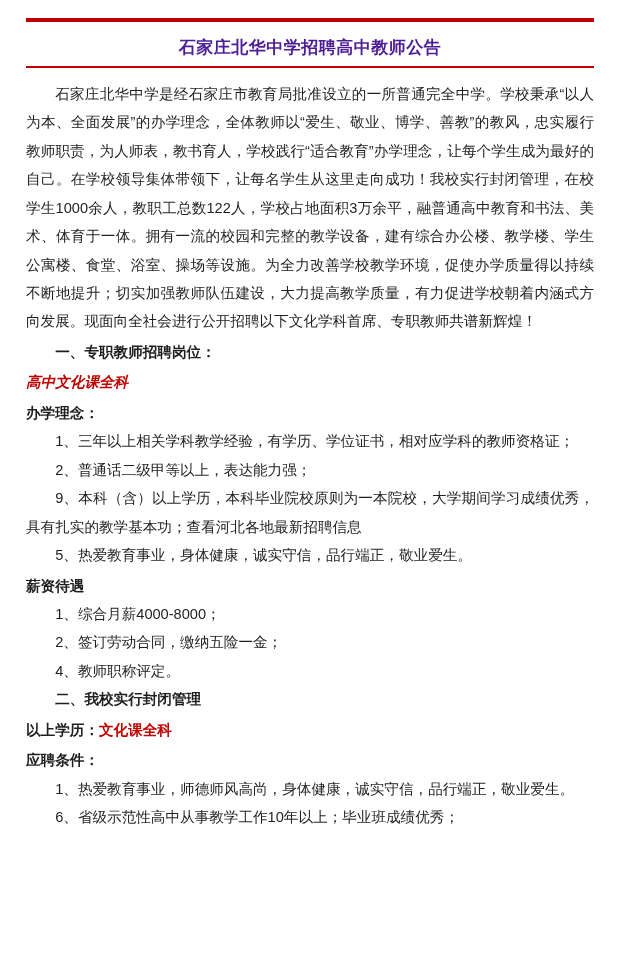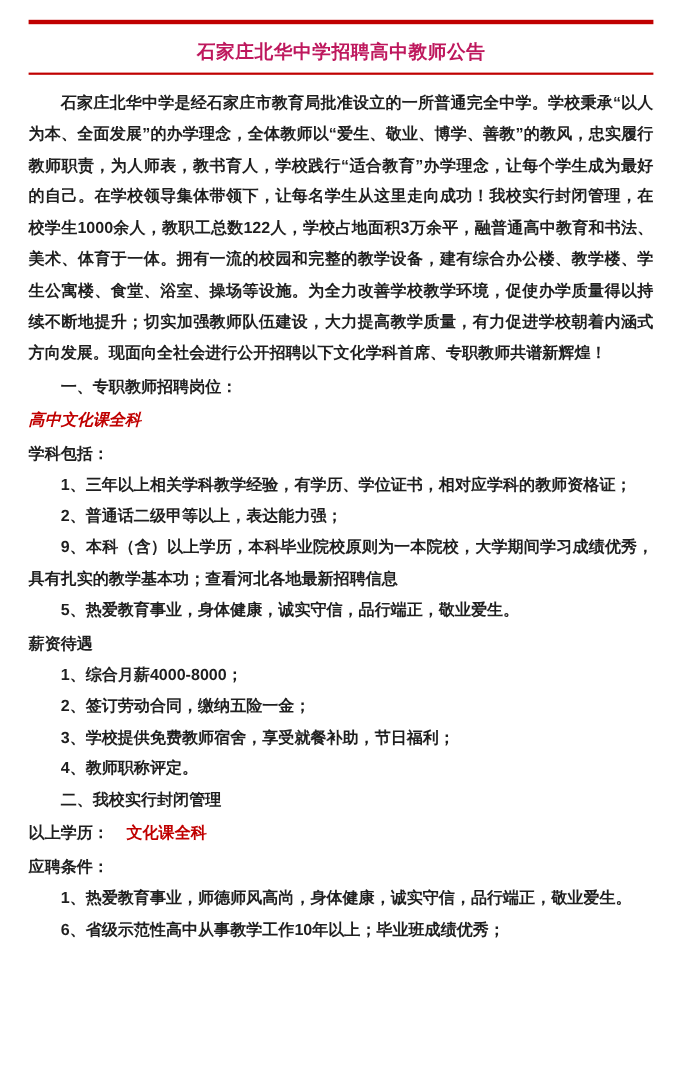--- a/index.html
+++ b/index.html
@@ -23,21 +23,21 @@
     background: #ffffff;
   }
   .top-rule {
     width: 568px;
     height: 4px;
     background: #c00000;
     margin: 18px 0 0 0;
   }
   .doc-title {
     text-align: center;
-    color: #be185d;
+    color: #4c1d95;
     font-size: 17px;
     font-weight: bold;
     letter-spacing: 0.5px;
     margin: 14px 0 4px 0;
     line-height: 1.4;
   }
   .title-rule {
     width: 568px;
     height: 2px;
     background: #c00000;
@@ -46,21 +46,20 @@
   .body {
     margin-top: 12px;
     font-size: 14.6px;
     line-height: 1.95;
     color: #1f1f1f;
     text-align: justify;
     text-justify: inter-ideograph;
   }
   p {
     margin: 0;
-    font-weight: bold;
   }
   .para {
     text-indent: 2em;
     margin-bottom: 2px;
   }
   .heading {
     font-weight: bold;
     text-indent: 2em;
     margin-top: 0;
   }
@@ -75,21 +74,20 @@
     font-weight: bold;
     text-indent: 0;
     margin-top: 2px;
   }
   .item {
     text-indent: 2em;
   }
   .inline-red {
     color: #c00000;
     font-weight: bold;
-    margin-left: 16px;
   }
 </style>
 </head>
 <body>
 
 <div class="page">
 
   <div class="top-rule"></div>
 
   <div class="doc-title">石家庄北华中学招聘高中教师公告</div>
@@ -97,32 +95,31 @@
   <div class="title-rule"></div>
 
   <div class="body">
 
     <p class="para">石家庄北华中学是经石家庄市教育局批准设立的一所普通完全中学。学校秉承“以人为本、全面发展”的办学理念，全体教师以“爱生、敬业、博学、善教”的教风，忠实履行教师职责，为人师表，教书育人，学校践行“适合教育”办学理念，让每个学生成为最好的自己。在学校领导集体带领下，让每名学生从这里走向成功！我校实行封闭管理，在校学生1000余人，教职工总数122人，学校占地面积3万余平，融普通高中教育和书法、美术、体育于一体。拥有一流的校园和完整的教学设备，建有综合办公楼、教学楼、学生公寓楼、食堂、浴室、操场等设施。为全力改善学校教学环境，促使办学质量得以持续不断地提升；切实加强教师队伍建设，大力提高教学质量，有力促进学校朝着内涵式方向发展。现面向全社会进行公开招聘以下文化学科首席、专职教师共谱新辉煌！</p>
 
     <p class="heading">一、专职教师招聘岗位：</p>
 
     <p class="red-sub">高中文化课全科</p>
 
-    <p class="sub-bold">学科包括：</p>
+    <p class="sub-bold">办学理念：</p>
 
     <p class="item">1、三年以上相关学科教学经验，有学历、学位证书，相对应学科的教师资格证；</p>
     <p class="item">2、普通话二级甲等以上，表达能力强；</p>
     <p class="item">9、本科（含）以上学历，本科毕业院校原则为一本院校，大学期间学习成绩优秀，具有扎实的教学基本功；查看河北各地最新招聘信息</p>
     <p class="item">5、热爱教育事业，身体健康，诚实守信，品行端正，敬业爱生。</p>
 
     <p class="sub-bold">薪资待遇</p>
 
     <p class="item">1、综合月薪4000-8000；</p>
     <p class="item">2、签订劳动合同，缴纳五险一金；</p>
-    <p class="item">3、学校提供免费教师宿舍，享受就餐补助，节日福利；</p>
     <p class="item">4、教师职称评定。</p>
 
     <p class="heading">二、我校实行封闭管理</p>
 
     <p class="sub-bold"><span>以上学历：</span><span class="inline-red">文化课全科</span></p>
 
     <p class="sub-bold">应聘条件：</p>
 
     <p class="item">1、热爱教育事业，师德师风高尚，身体健康，诚实守信，品行端正，敬业爱生。</p>
     <p class="item">6、省级示范性高中从事教学工作10年以上；毕业班成绩优秀；</p>

